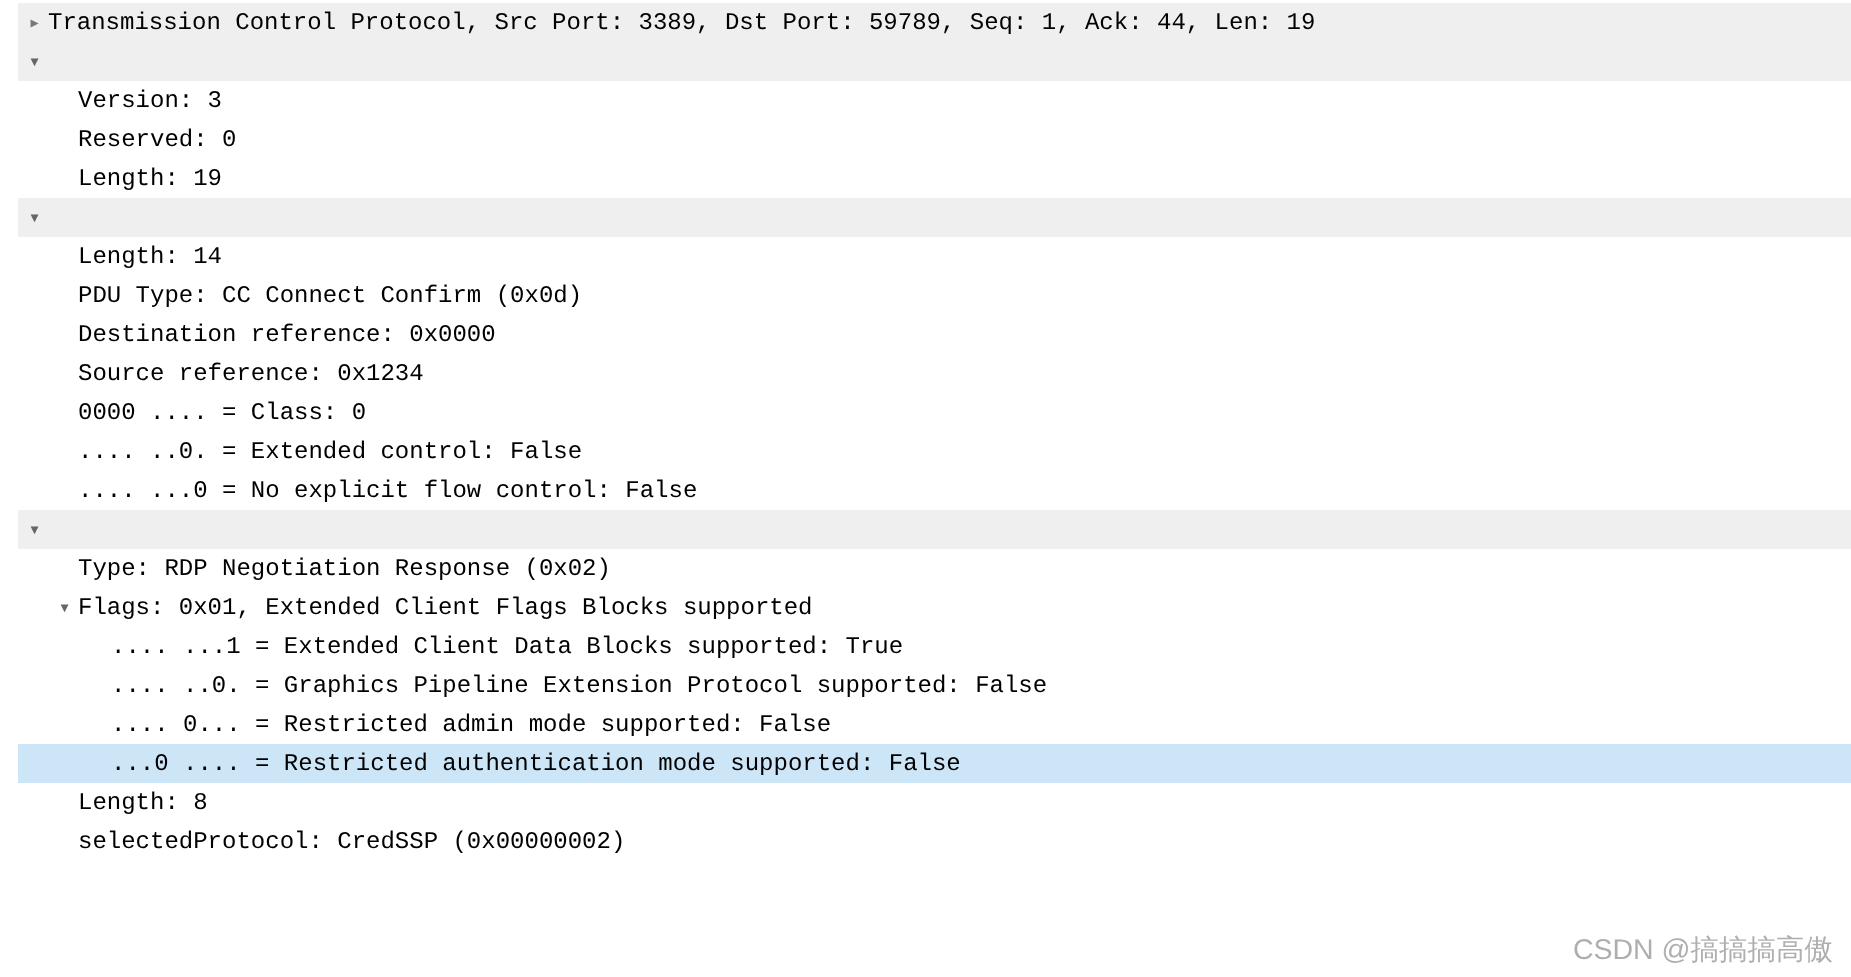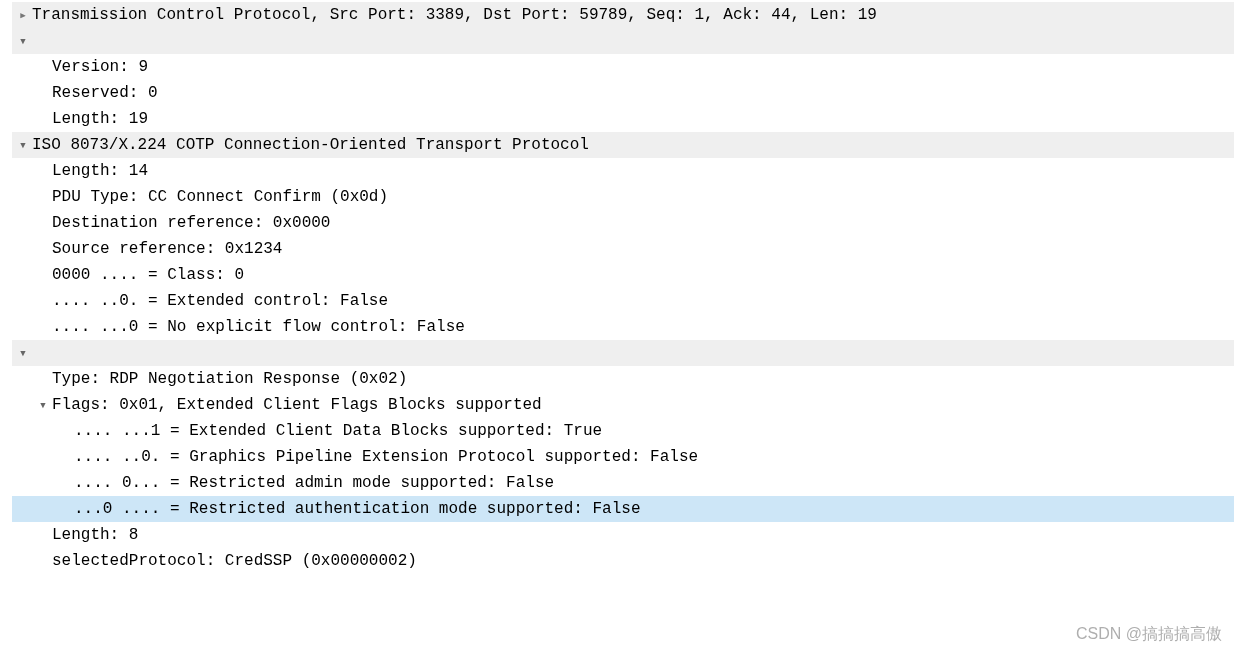--- a/index.html
+++ b/index.html
@@ -41,51 +41,50 @@
     background: #cde6f7;
   }
   .full {
     width: 100%;
   }
   .watermark {
     position: fixed;
     bottom: 4px;
     right: 12px;
     font-family: sans-serif;
-    font-size: 16px;
+    font-size: 19px;
     color: rgba(120,120,120,0.6);
   }
 </style>
 </head>
 <body>
 
 <div class="row header full">
   <span class="lvl0"><span class="arrow right"></span></span>
   <span>Transmission Control Protocol, Src Port: 3389, Dst Port: 59789, Seq: 1, Ack: 44, Len: 19</span>
 </div>
 
 <div class="row header full">
   <span class="lvl0"><span class="arrow down"></span></span>
 </div>
 <div class="row">
   <span class="lvl1"></span>
-  <span>Version: 9</span>
+  <span>Version: 3</span>
 </div>
 <div class="row">
   <span class="lvl1"></span>
   <span>Reserved: 0</span>
 </div>
 <div class="row">
   <span class="lvl1"></span>
   <span>Length: 19</span>
 </div>
 
 <div class="row header full">
   <span class="lvl0"><span class="arrow down"></span></span>
-  <span>ISO 8073/X.224 COTP Connection-Oriented Transport Protocol</span>
 </div>
 <div class="row">
   <span class="lvl1"></span>
   <span>Length: 14</span>
 </div>
 <div class="row">
   <span class="lvl1"></span>
   <span>PDU Type: CC Connect Confirm (0x0d)</span>
 </div>
 <div class="row">

